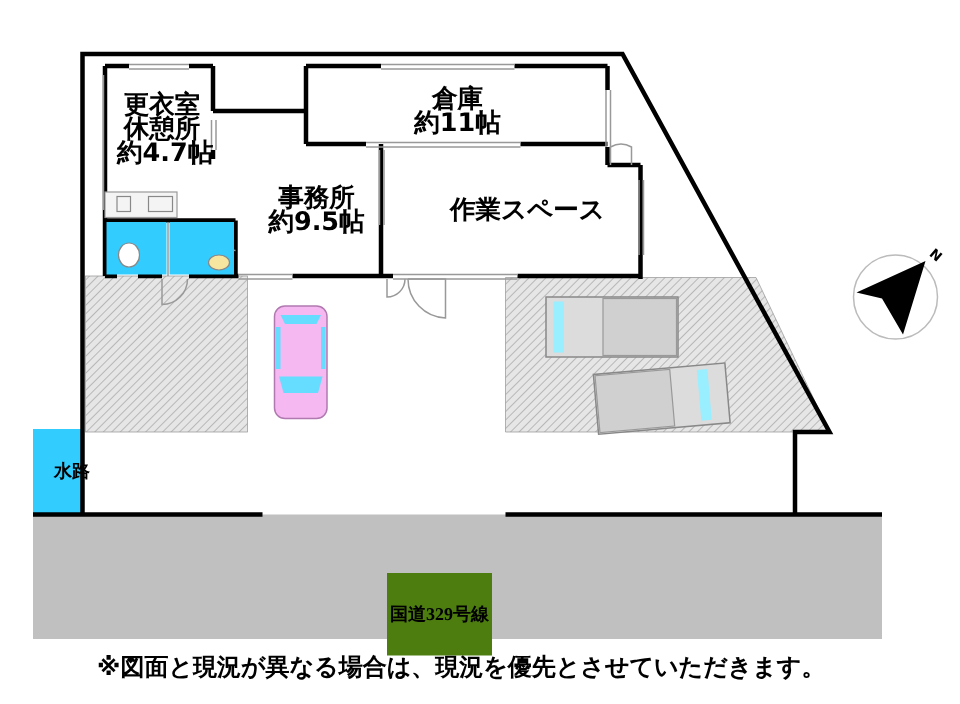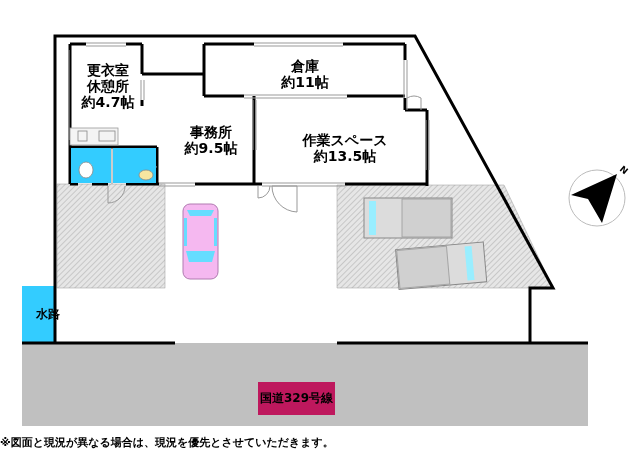--- a/index.html
+++ b/index.html
@@ -1,20 +1,20 @@
 <!DOCTYPE html>
 <html><head>
 <meta charset="utf-8">
 <style>
   html, body { margin:0; padding:0; background:#ffffff; }
   body { width:640px; height:469px; position:relative; overflow:hidden; font-family:"DejaVu Sans","Liberation Sans",sans-serif; }
   svg { position:absolute; left:0; top:0; }
-  .lbl { position:absolute; font-weight:bold; color:#000; text-align:center; line-height:16px; font-size:14px; white-space:nowrap; }
-  .road-label { position:absolute; font-weight:bold; font-size:12px; background:#be185d; padding:8px 2px; }
-  .note { position:absolute; left:0; width:615px; top:435px; font-weight:bold; font-size:11px; }
+  .lbl { position:absolute; font-weight:bold; color:#000; text-align:center; line-height:16px; font-size:17px; white-space:nowrap; }
+  .road-label { position:absolute; font-weight:bold; font-size:12px; background:#4d7c0f; padding:19px 2px;font-family:Liberation Serif, serif; }
+  .note { position:absolute; left:0; width:615px; top:435px; text-align:center; font-weight:bold; font-size:16px; }
   .water-label { position:absolute; left:22px; top:306px; width:52px; text-align:center; font-weight:bold; font-size:12px; }
 </style>
 </head>
 <body>
 
 <svg width="640" height="469" viewBox="0 0 640 469">
   <defs>
     <pattern id="hatch" patternUnits="userSpaceOnUse" width="4" height="4" patternTransform="rotate(45)">
       <rect width="4" height="4" fill="#e6e6e6"></rect>
       <line x1="0" y1="0" x2="0" y2="4" stroke="#a8a8a8" stroke-width="1"></line>
@@ -138,18 +138,17 @@
 <div class="lbl" style="left:176px;top:124px;width:70px;">
   <div>事務所</div>
   <div>約9.5帖</div>
 </div>
 <div class="lbl" style="left:270px;top:58px;width:70px;">
   <div>倉庫</div>
   <div>約11帖</div>
 </div>
 <div class="lbl" style="left:300px;top:132px;width:90px;text-align:center;">
   <div>作業スペース</div>
-  <div>約13.5帖</div>
 </div>
 
 <div class="water-label">水路</div>
 <div class="road-label" style="left:258px;top:382px;">国道329号線</div>
 <div class="note">※図面と現況が異なる場合は、現況を優先とさせていただきます。</div>
 
 </body></html>

